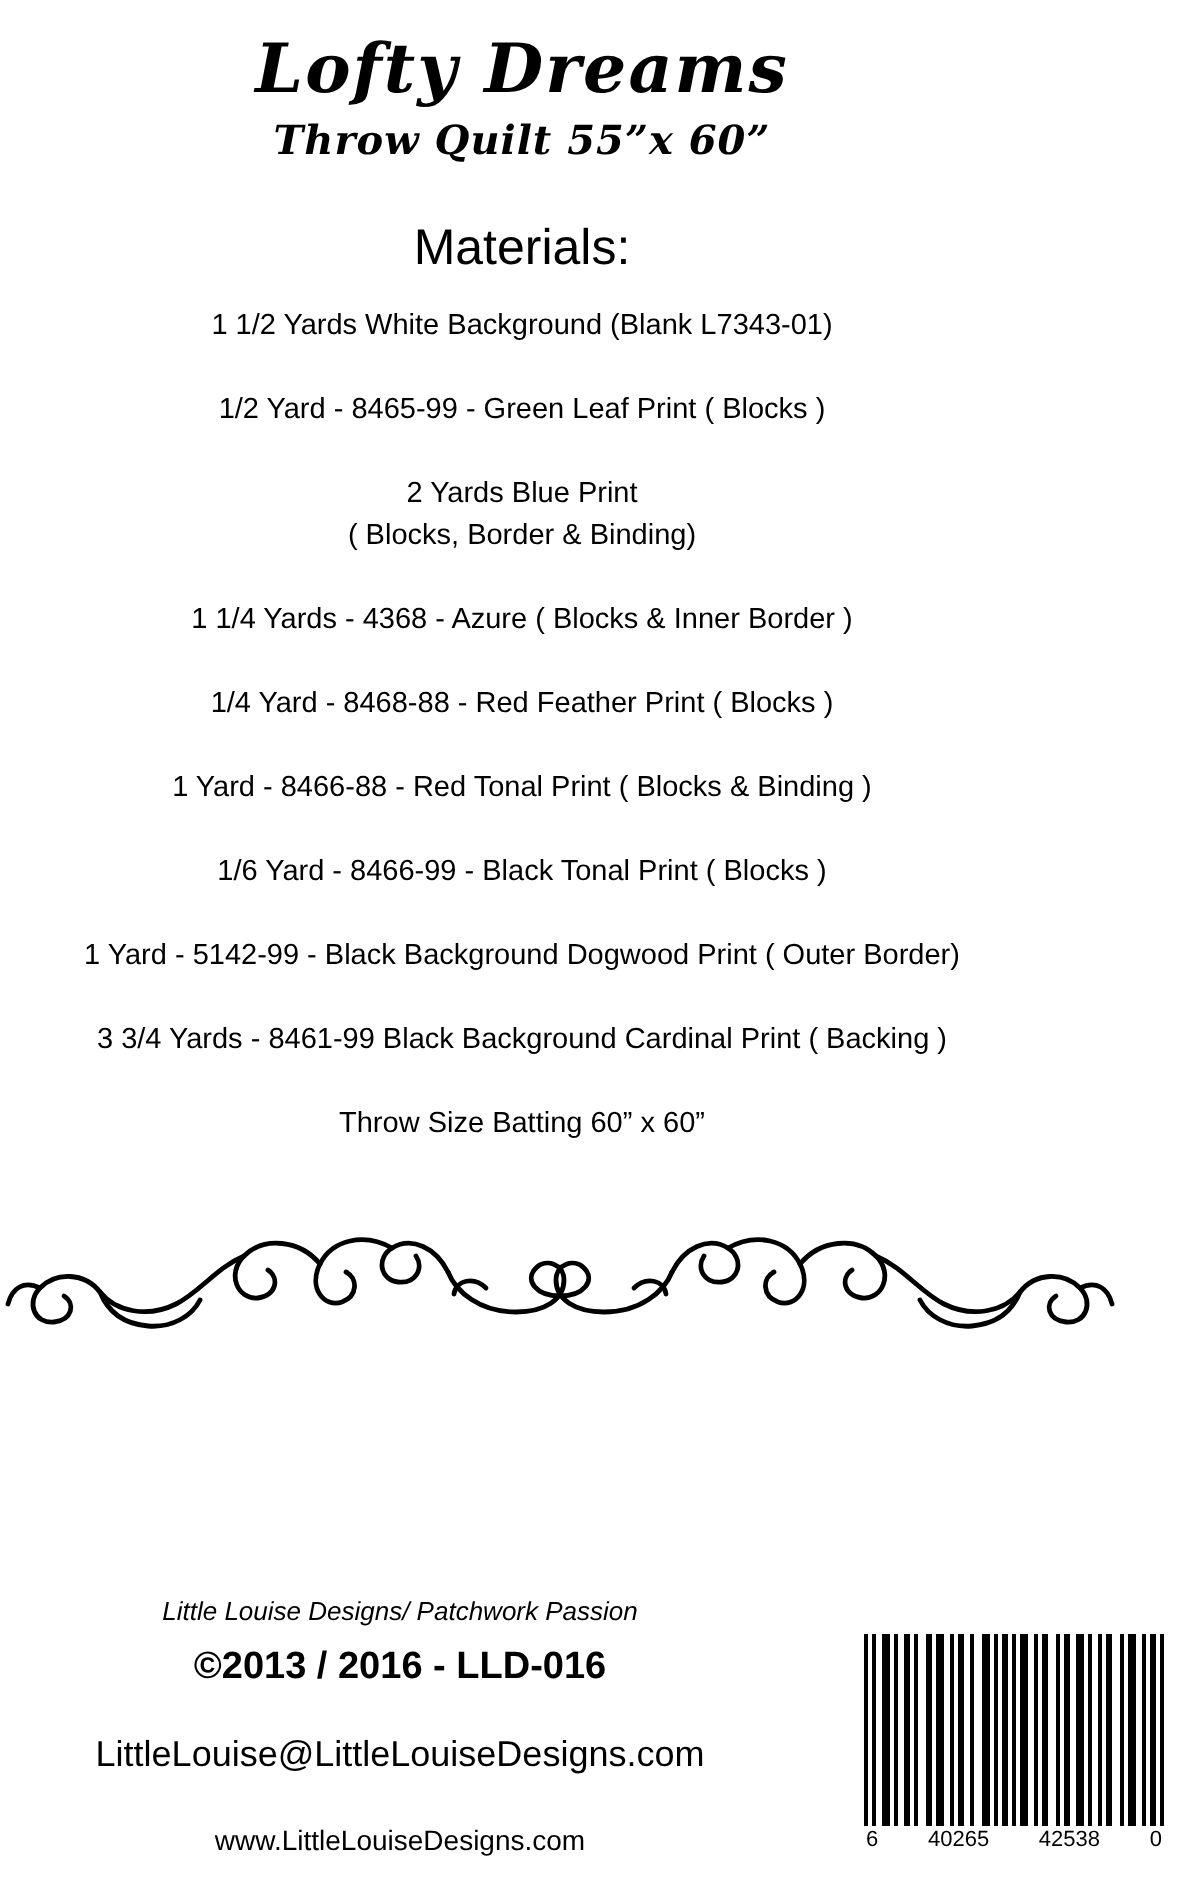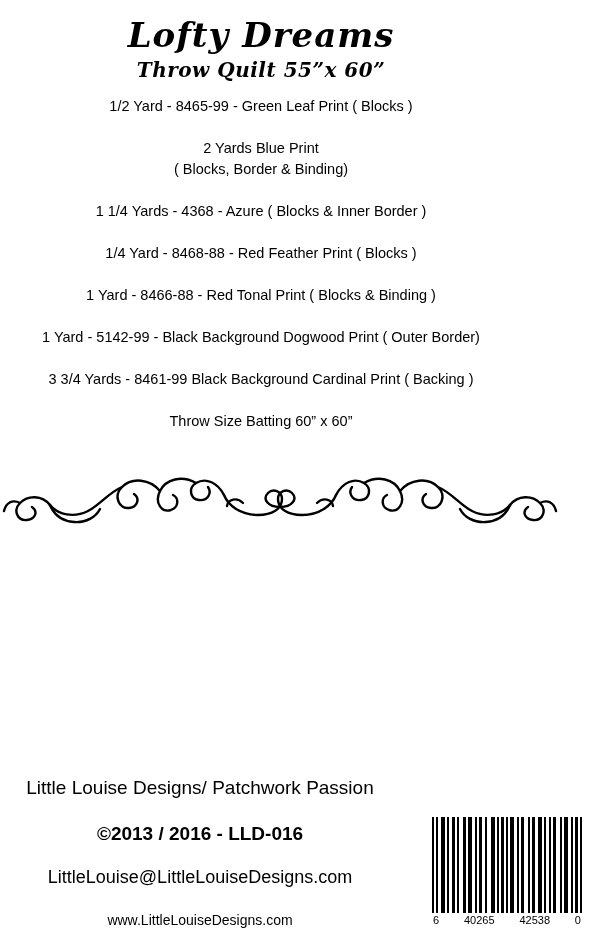--- a/index.html
+++ b/index.html
@@ -79,22 +79,23 @@
     width: 600px;
   }
   .footer-left {
     position: absolute;
     left: 0;
     bottom: 0;
     width: 400px;
     text-align: center;
   }
   .footer-company {
-    font-size: 19px;
-    margin-bottom: 24px;
+    font-size: 13px;
+    margin-bottom: 10px;
+    font-style: italic;
   }
   .footer-copyright {
     font-size: 19px;
     font-weight: bold;
     margin-bottom: 22px;
   }
   .footer-email {
     font-size: 18px;
     margin-bottom: 24px;
   }
@@ -134,28 +135,31 @@
 </head>
 <body>
 
 <div class="page">
 
   <div class="title-block">
     <div class="title-main">Lofty Dreams</div>
     <div class="title-sub">Throw Quilt 55”x 60”</div>
   </div>
 
+  <div class="materials-heading">Materials:</div>
 
   <div class="materials-list">
+    <p class="material-item">1 1/2 Yards White Background (Blank L7343-01)</p>
     <p class="material-item">1/2 Yard - 8465-99 - Green Leaf Print ( Blocks )</p>
     <p class="material-item">2 Yards Blue Print
 ( Blocks, Border &amp; Binding)</p>
     <p class="material-item">1 1/4 Yards - 4368 - Azure ( Blocks &amp; Inner Border )</p>
     <p class="material-item">1/4 Yard - 8468-88 - Red Feather Print ( Blocks )</p>
     <p class="material-item">1 Yard - 8466-88 - Red Tonal Print ( Blocks &amp; Binding )</p>
+    <p class="material-item">1/6 Yard -  8466-99 - Black Tonal Print ( Blocks )</p>
     <p class="material-item">1 Yard - 5142-99 - Black Background Dogwood Print ( Outer Border)</p>
     <p class="material-item">3 3/4 Yards - 8461-99 Black Background Cardinal Print ( Backing )</p>
     <p class="material-item">Throw Size Batting 60” x 60”</p>
   </div>
 
   <svg class="flourish" viewBox="0 0 560 80" aria-hidden="true">
     <g fill="none" stroke="#000" stroke-width="2.4" stroke-linecap="round">
 
       <path d="M280 54 C268 54 262 46 268 40 C273 35 282 38 282 46 C282 56 272 62 258 62 C240 62 228 52 224 42"></path>
       <path d="M280 54 C292 54 298 46 292 40 C287 35 278 38 278 46 C278 56 288 62 302 62 C320 62 332 52 336 42"></path>

